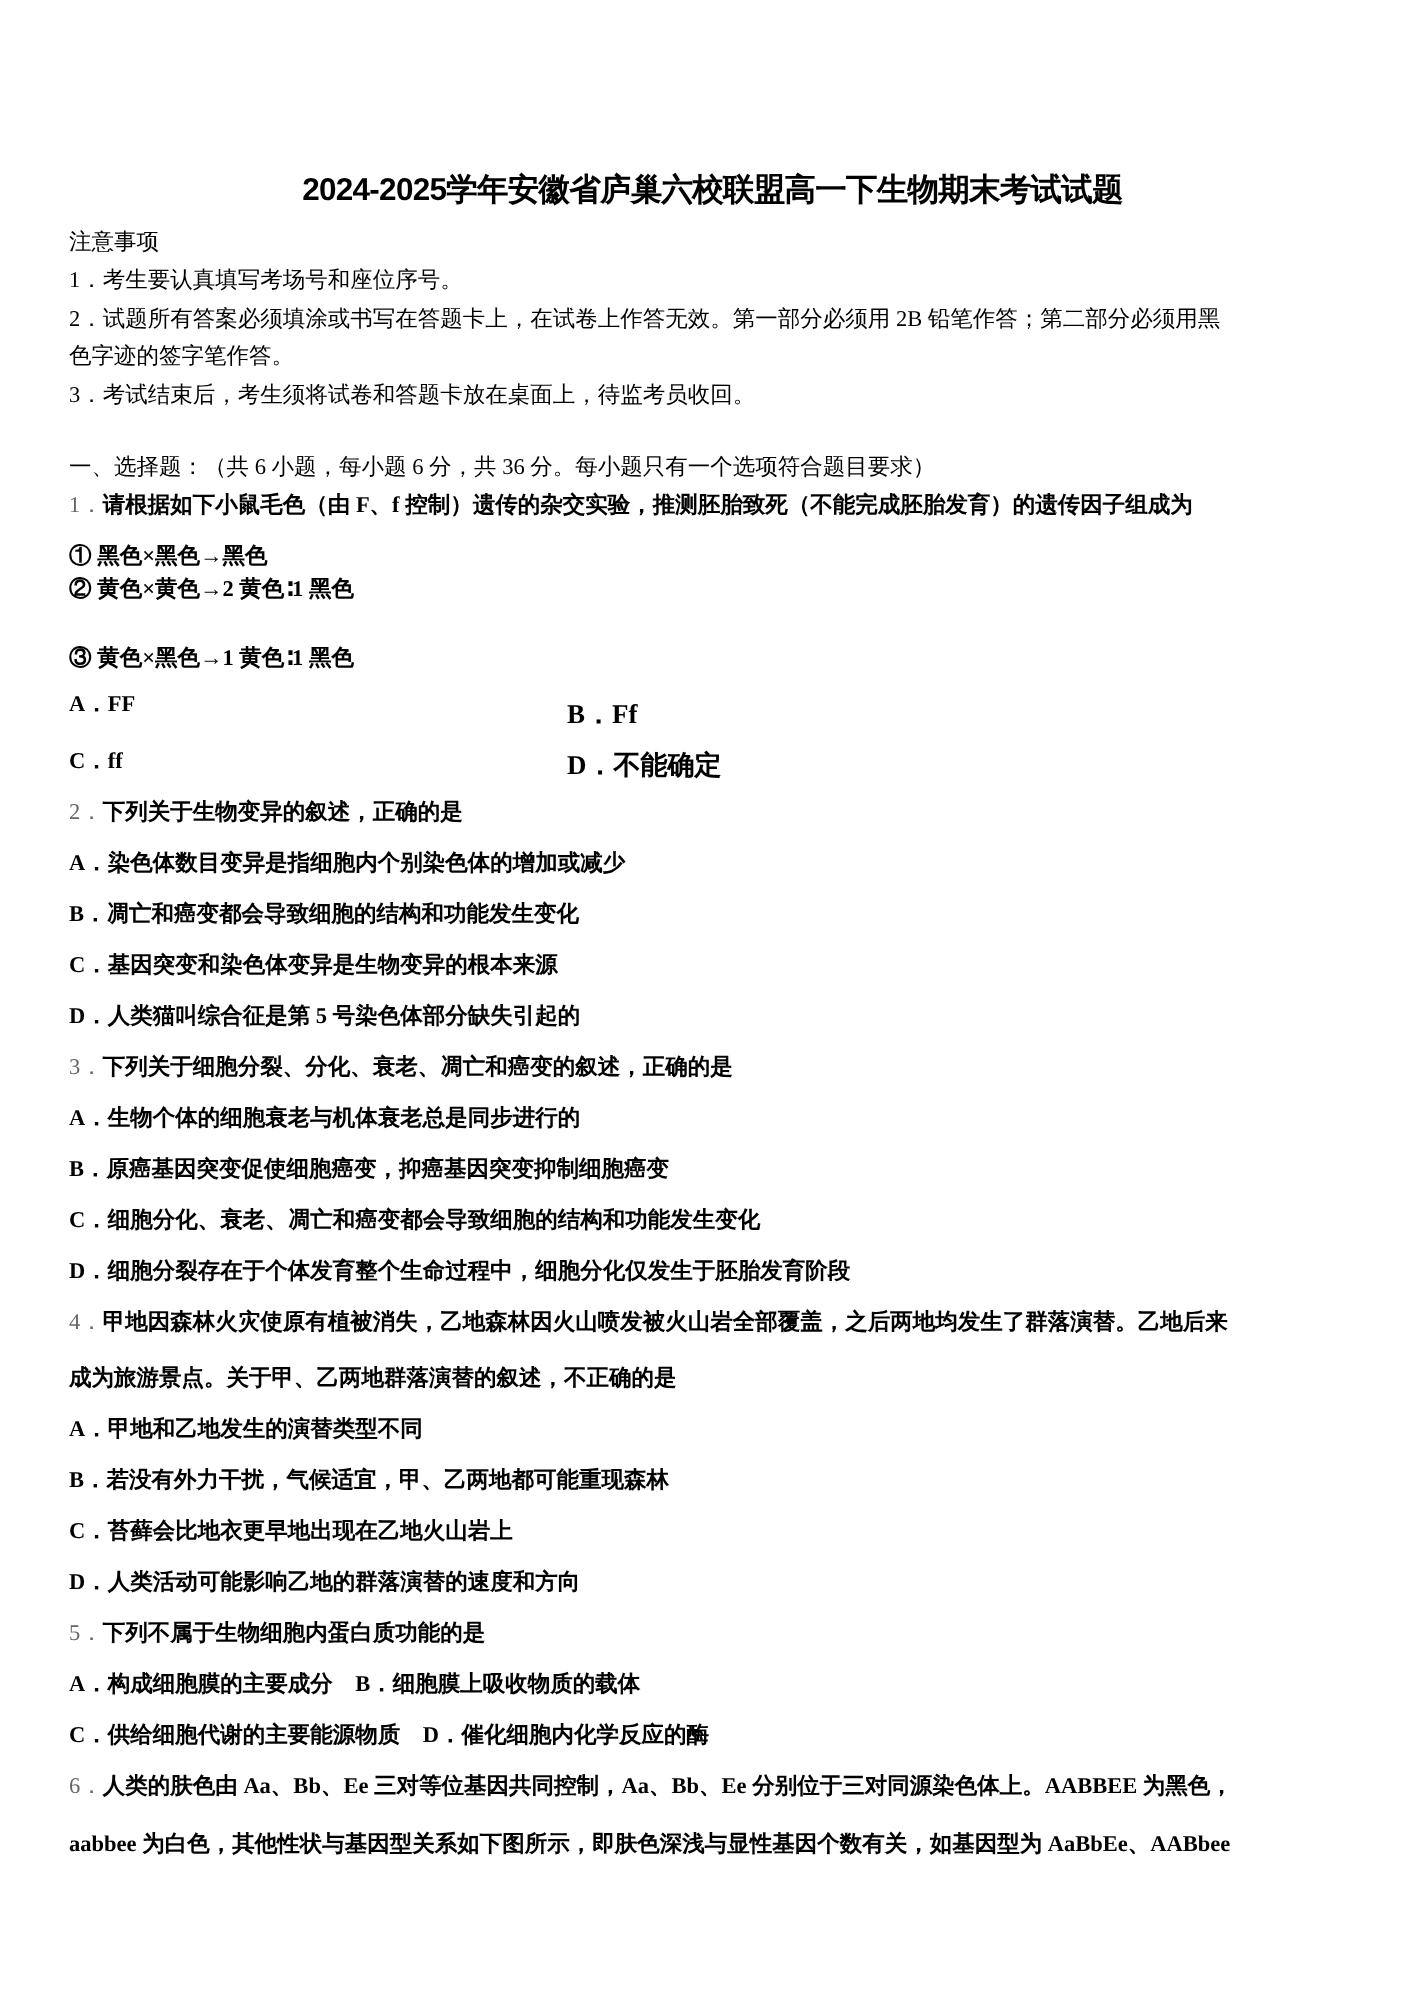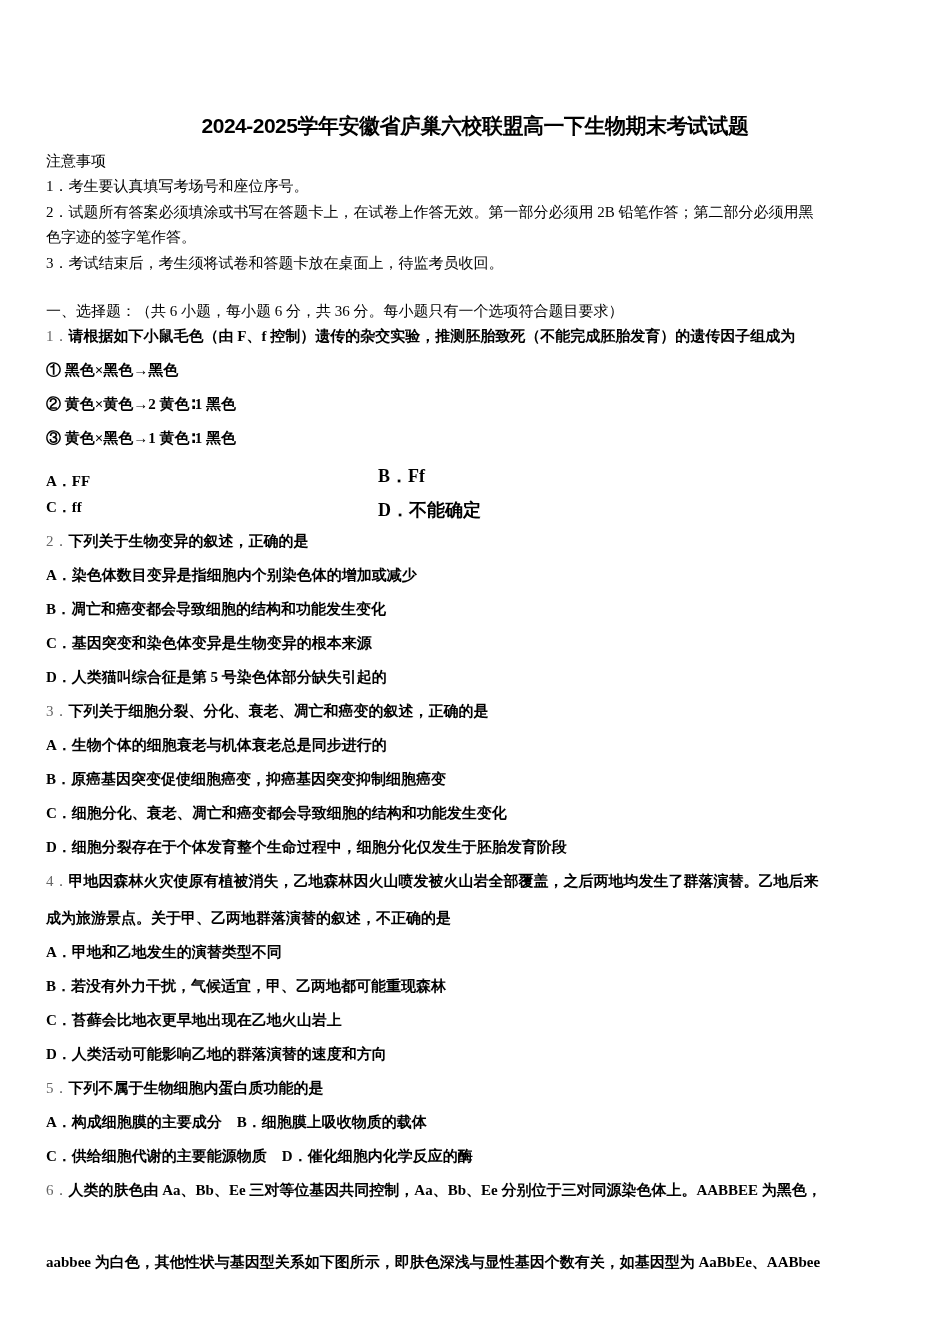--- a/index.html
+++ b/index.html
@@ -21,23 +21,23 @@
 <div class="line notice" style="top:152px">注意事项</div>
 <div class="line notice" style="top:177px">1．考生要认真填写考场号和座位序号。</div>
 <div class="line notice" style="top:203px">2．试题所有答案必须填涂或书写在答题卡上，在试卷上作答无效。第一部分必须用 2B 铅笔作答；第二部分必须用黑</div>
 <div class="line notice" style="top:228px">色字迹的签字笔作答。</div>
 <div class="line notice" style="top:254px">3．考试结束后，考生须将试卷和答题卡放在桌面上，待监考员收回。</div>
 
 <div class="line" style="top:302px">一、选择题：（共 6 小题，每小题 6 分，共 36 分。每小题只有一个选项符合题目要求）</div>
 
 <div class="line bold" style="top:327px"><span class="qnum">1．</span><span>请根据如下小鼠毛色（由 F、f 控制）遗传的杂交实验，推测胚胎致死（不能完成胚胎发育）的遗传因子组成为</span></div>
 <div class="line bold" style="top:361px">① 黑色×黑色→黑色</div>
-<div class="line bold" style="top:395px">② 黄色×黄色→2 黄色∶1 黑色</div>
+<div class="line bold" style="top:383px">② 黄色×黄色→2 黄色∶1 黑色</div>
 <div class="line bold" style="top:429px">③ 黄色×黑色→1 黄色∶1 黑色</div>
-<div class="line bold" style="top:472px">A．FF</div>
+<div class="line bold" style="top:460px">A．FF</div>
 <div class="opt-col2" style="top:464px">B．Ff</div>
 <div class="line bold" style="top:498px">C．ff</div>
 <div class="opt-col2" style="top:498px">D．不能确定</div>
 
 <div class="line bold" style="top:532px"><span class="qnum">2．</span><span>下列关于生物变异的叙述，正确的是</span></div>
 <div class="line bold" style="top:566px">A．染色体数目变异是指细胞内个别染色体的增加或减少</div>
 <div class="line bold" style="top:600px">B．凋亡和癌变都会导致细胞的结构和功能发生变化</div>
 <div class="line bold" style="top:634px">C．基因突变和染色体变异是生物变异的根本来源</div>
 <div class="line bold" style="top:668px">D．人类猫叫综合征是第 5 号染色体部分缺失引起的</div>
 
@@ -52,13 +52,13 @@
 <div class="line bold" style="top:943px">A．甲地和乙地发生的演替类型不同</div>
 <div class="line bold" style="top:977px">B．若没有外力干扰，气候适宜，甲、乙两地都可能重现森林</div>
 <div class="line bold" style="top:1011px">C．苔藓会比地衣更早地出现在乙地火山岩上</div>
 <div class="line bold" style="top:1045px">D．人类活动可能影响乙地的群落演替的速度和方向</div>
 
 <div class="line bold" style="top:1079px"><span class="qnum">5．</span><span>下列不属于生物细胞内蛋白质功能的是</span></div>
 <div class="line bold" style="top:1113px">A．构成细胞膜的主要成分　B．细胞膜上吸收物质的载体</div>
 <div class="line bold" style="top:1147px">C．供给细胞代谢的主要能源物质　D．催化细胞内化学反应的酶</div>
 
 <div class="line bold" style="top:1181px"><span class="qnum">6．</span><span>人类的肤色由 Aa、Bb、Ee 三对等位基因共同控制，Aa、Bb、Ee 分别位于三对同源染色体上。AABBEE 为黑色，</span></div>
-<div class="line bold" style="top:1253px">aabbee 为白色，其他性状与基因型关系如下图所示，即肤色深浅与显性基因个数有关，如基因型为 AaBbEe、AABbee</div>
+<div class="line bold" style="top:1220px">aabbee 为白色，其他性状与基因型关系如下图所示，即肤色深浅与显性基因个数有关，如基因型为 AaBbEe、AABbee</div>
 
 </body></html>

